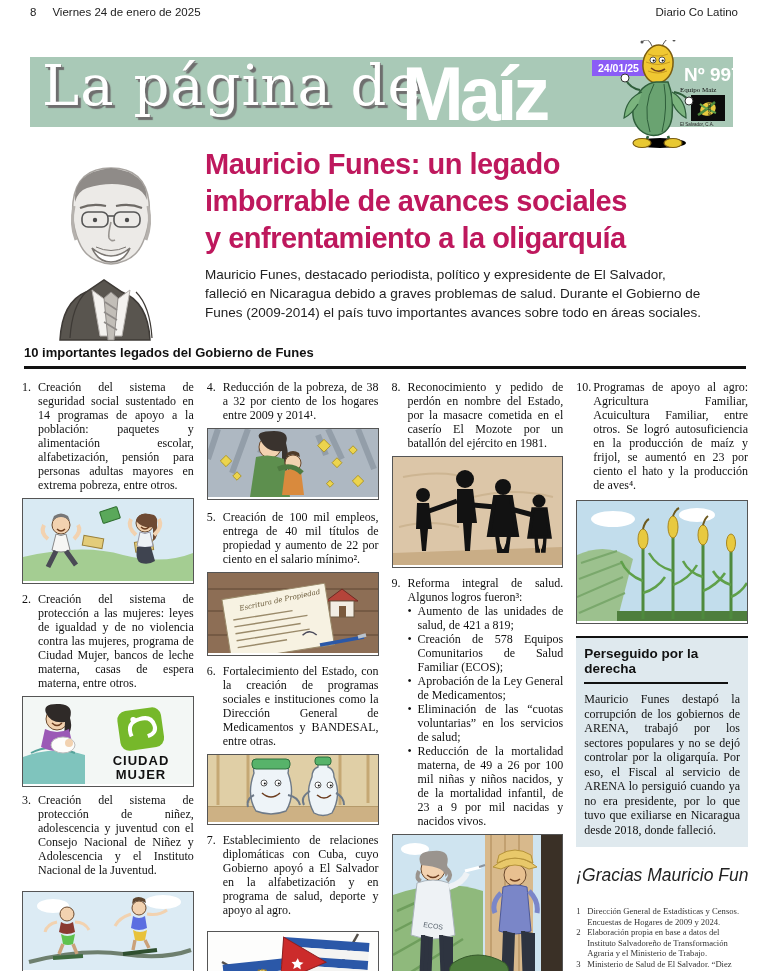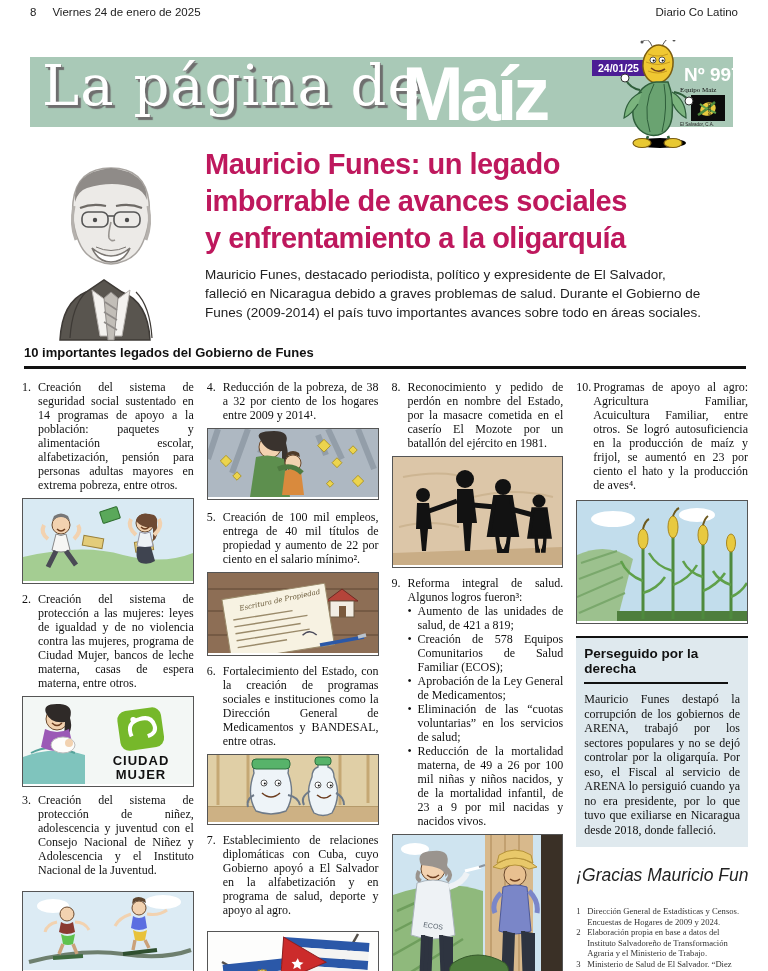--- a/index.html
+++ b/index.html
@@ -10,21 +10,21 @@
   .runhead{position:absolute;top:6px;left:30px;right:30px;display:flex;justify-content:space-between;
            font-size:11.5px;color:#222;}
   .runhead .left{display:flex;gap:16px;}
 
   
   .banner{position:absolute;left:30px;top:57px;width:703px;height:70px;background:#a9c9b7;overflow:hidden;}
   .banner .script{position:absolute;left:12px;top:-4px;font-family:"DejaVu Serif",serif;font-size:56px;
                   color:#ffffff;text-shadow:3px 3px 1px #6e6e6e, 1px 1px 0 #8a8a8a;letter-spacing:1px;white-space:nowrap;}
   .banner .boldword{position:absolute;left:372px;top:-6px;font-family:"Liberation Sans",sans-serif;
                     font-weight:900;font-size:74px;color:#ffffff;letter-spacing:-4px;transform:scaleY(1.02);white-space:nowrap;}
-  .datebadge{position:absolute;left:592px;top:60px;background:#4c1d95;color:#fff;font-weight:bold;
+  .datebadge{position:absolute;left:592px;top:60px;background:#8b5cf6;color:#fff;font-weight:bold;
              font-size:10.5px;padding:2px 6px;z-index:5;}
   .issue{position:absolute;left:684px;top:64px;color:#fff;font-weight:900;font-size:19px;z-index:5;
          font-family:"Liberation Sans",sans-serif;}
   .eqlogo{position:absolute;left:680px;top:86px;width:56px;z-index:5;text-align:left;}
   .eqlogo .eqname{font-family:"Liberation Serif",serif;font-size:7px;color:#111;white-space:nowrap;}
   .eqlogo .eqbox{position:relative;margin:1px auto 0;width:34px;height:26px;background:#0c0c0c;}
   .eqlogo .eqvert{position:absolute;left:-9px;top:2px;font-size:5px;color:#111;transform:rotate(-90deg);transform-origin:right top;white-space:nowrap;}
   .eqlogo .eqsub{font-size:4.5px;color:#222;margin-top:1px;white-space:nowrap;}
   .mascot{position:absolute;left:618px;top:40px;z-index:6;}
 

